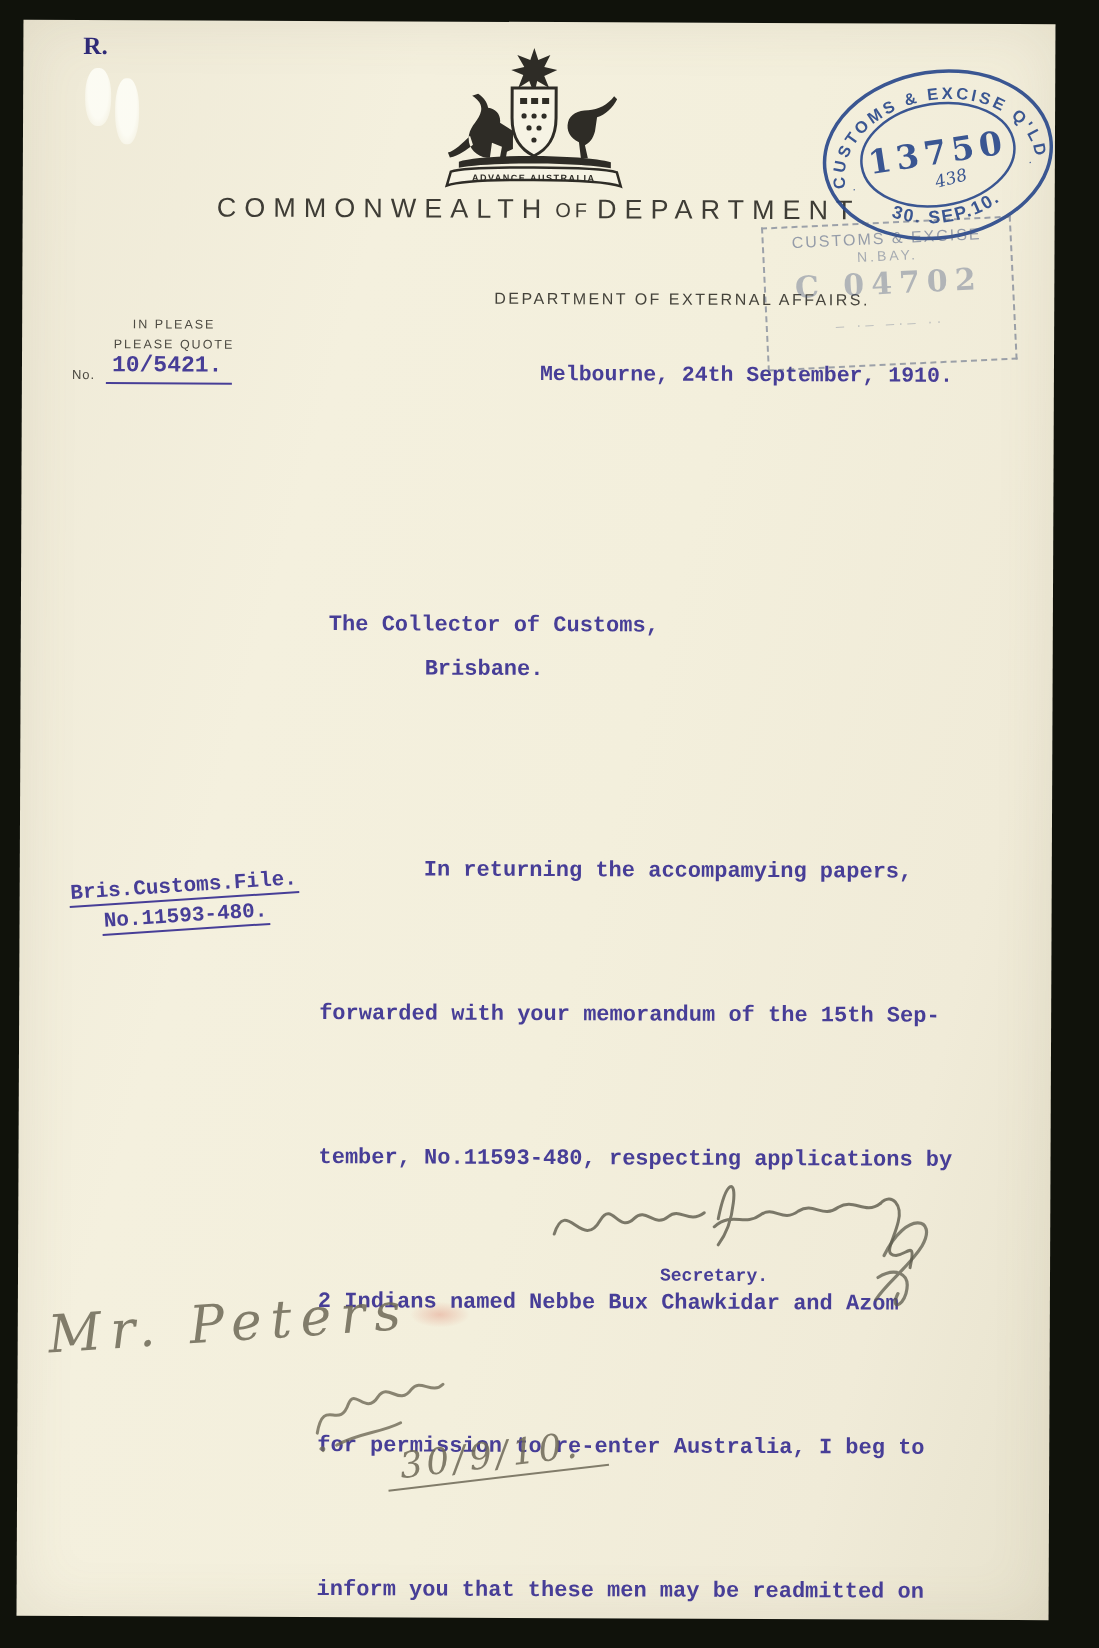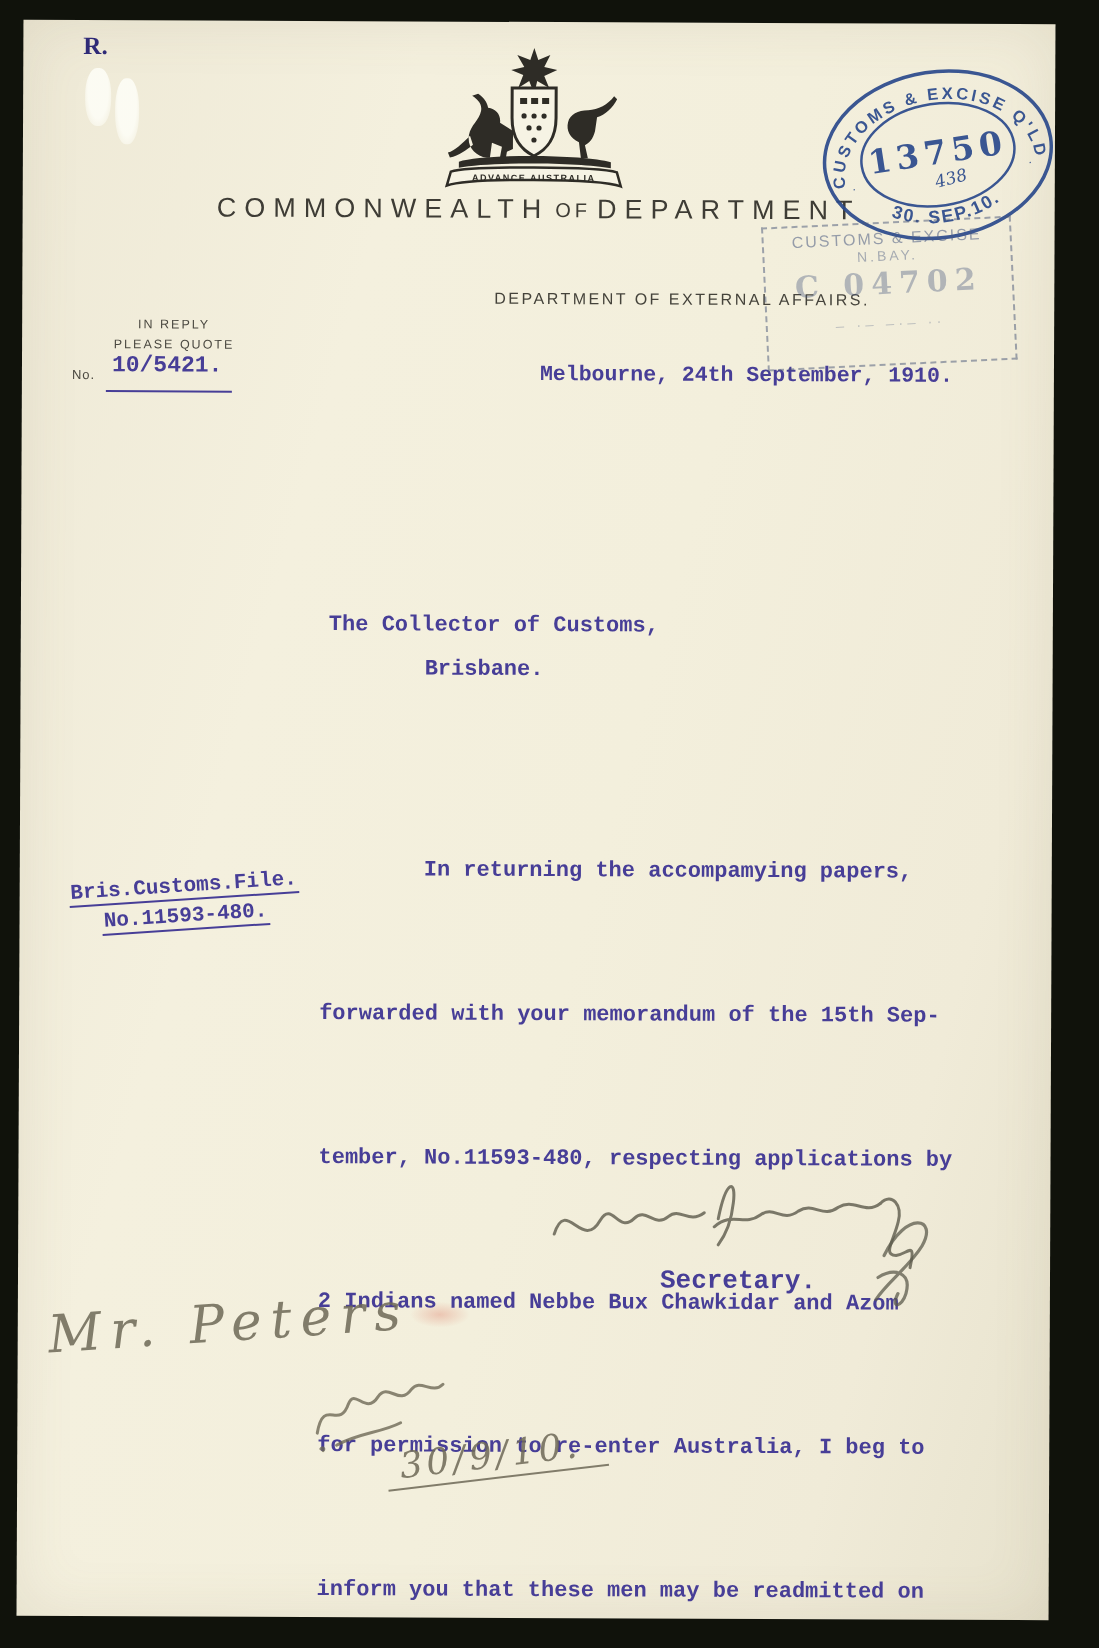--- a/index.html
+++ b/index.html
@@ -29,35 +29,35 @@
   .reply-block{
     left:52px;top:294px;width:200px;text-align:center;color:#4c4a42;
     font-size:12.5px;letter-spacing:2px;font-weight:500;line-height:20px;
   }
   .no-label{left:50px;top:347px;color:#4c4a42;font-size:13px;letter-spacing:1px;}
   
   .tw{
     font-family:"Liberation Mono","DejaVu Sans Mono",monospace;
     font-weight:bold;color:#473e97;
   }
-  .file-no{left:84px;top:332px;font-size:23px;border-bottom:2.5px solid #473e97;padding:0 10px 12px 6px;text-align:center;}
+  .file-no{left:84px;top:332px;font-size:23px;border-bottom:2.5px solid #473e97;padding:0 10px 4px 6px;text-align:center;}
   .dateline{left:518px;top:340px;font-size:21.5px;white-space:nowrap;}
   .addr1{left:308px;top:591px;font-size:22px;white-space:nowrap;}
   .addr2{left:404px;top:635px;font-size:22px;white-space:nowrap;text-align:center;}
   .body-text{
     left:300px;top:729px;width:680px;font-size:22px;line-height:48px;white-space:pre;
   }
   .body-text .line{height:48px;}
   .body-text .line.indent{padding-left:104px;}
   .margin-note{
     left:34px;top:851px;width:262px;text-align:center;
     font-size:21px;line-height:30px;transform:rotate(-4deg);white-space:nowrap;
   }
   .margin-note span{border-bottom:2.5px solid #473e97;padding:0 2px 1px 2px;}
-  .secretary{left:642px;top:1243px;font-size:26px;}
+  .secretary{left:642px;top:1243px;font-size:18px;}
   
   .recv-mark{left:60px;top:12px;color:#2f2a77;font-size:25px;font-weight:bold;font-family:"Liberation Serif",serif;}
   .white-mark{
     background:radial-gradient(ellipse at 50% 40%,#fdfdf6 55%,rgba(253,253,246,0));
     opacity:.9;border-radius:45%;
   }
   .stain-pink{
     left:392px;top:1280px;width:60px;height:26px;border-radius:50%;
     background:radial-gradient(ellipse,rgba(221,120,100,.35),rgba(221,120,100,0) 70%);
   }
@@ -123,21 +123,21 @@
     <path d="M22,126 C40,120 170,120 188,126 L192,140 C170,132 40,132 18,140 Z" fill="#f6f3e4" stroke="#2e2c26" stroke-width="2.5"></path>
     <text x="105" y="135" text-anchor="middle" font-size="9" letter-spacing="1.5" fill="#2e2c26" font-family="Liberation Sans, sans-serif" font-weight="bold">ADVANCE AUSTRALIA</text>
   </svg>
 
   <div class="abs title-line">
     <span>COMMONWEALTH</span><span class="of">OF</span><span>DEPARTMENT</span>
   </div>
   <div class="abs dept-line">DEPARTMENT OF EXTERNAL AFFAIRS.</div>
 
   <div class="abs reply-block">
-    <div>IN REPLY</div>
+    <div>IN PLEASE</div>
     <div>PLEASE QUOTE</div>
   </div>
   <div class="abs no-label">No.</div>
   <div class="abs tw file-no">10/5421.</div>
 
   <div class="abs tw dateline">Melbourne, 24th September, 1910.</div>
 
   <div class="abs tw addr1">The Collector of Customs,</div>
   <div class="abs tw addr2">Brisbane.</div>
 

